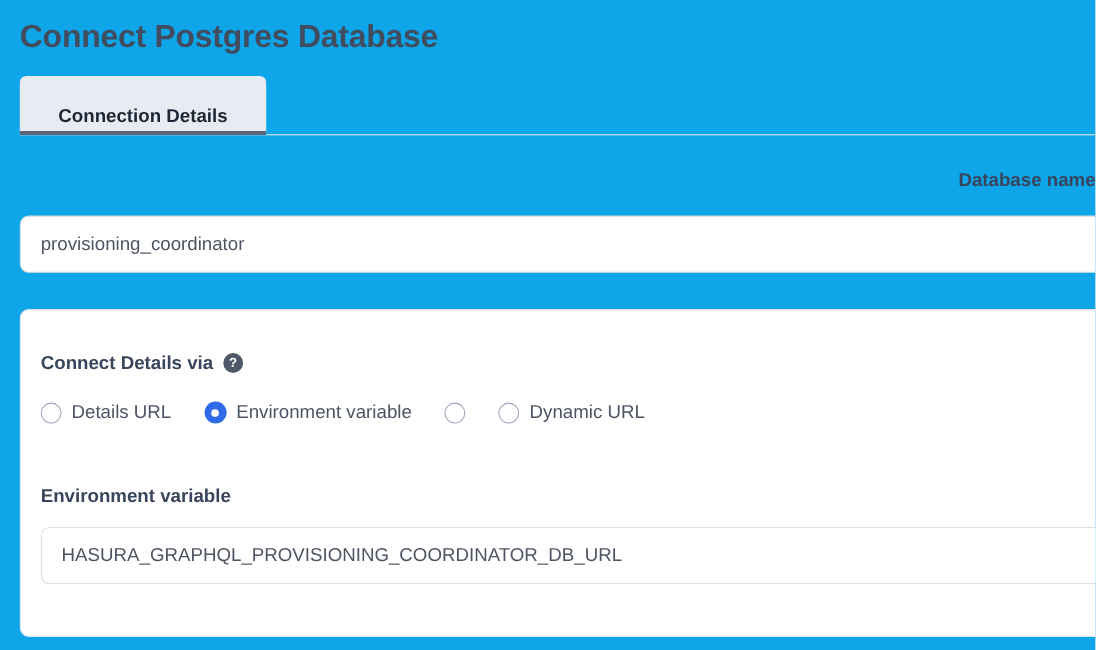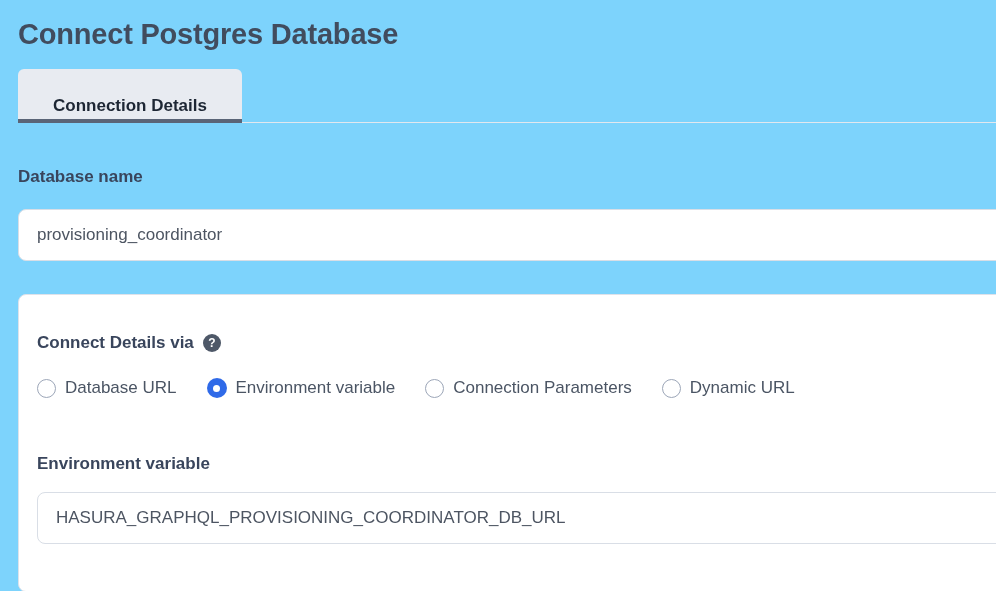--- a/index.html
+++ b/index.html
@@ -5,21 +5,21 @@
   html, body { margin: 0; padding: 0; }
   body {
     font-family: "Liberation Sans", sans-serif;
     background: #f8f9fc;
   }
   .page {
     position: relative;
     width: 996px;
     height: 591px;
     overflow: hidden;
-    background: #7dd3fc;
+    background: #0ea5e9;
   }
   .content {
     padding-left: 18px;
   }
   .page-title {
     margin: 0;
     padding-top: 16px;
     font-size: 29px;
     line-height: 36px;
     font-weight: 700;
@@ -48,21 +48,21 @@
     cursor: pointer;
   }
   
   .field-label {
     display: block;
     font-size: 17px;
     font-weight: 700;
     color: #39455c;
     line-height: 20px;
   }
-  .db-name-label { margin-top: 44px; }
+  .db-name-label { margin-top: 31px; text-align: right; }
   
   .text-input {
     display: block;
     box-sizing: border-box;
     width: 1140px;
     height: 52px;
     padding: 0 18px;
     background: #ffffff;
     border: 1px solid #d9dee6;
     border-radius: 8px;
@@ -168,29 +168,28 @@
     <div class="card">
 
       <div class="connect-via-row">
         <span class="field-label">Connect Details via</span>
         <span class="help-icon">?</span>
       </div>
 
       <div class="radio-group">
         <div class="radio-item">
           <span class="radio-circle"></span>
-          <span class="radio-label">Database URL</span>
+          <span class="radio-label">Details URL</span>
         </div>
         <div class="radio-item selected">
           <span class="radio-circle"></span>
           <span class="radio-label">Environment variable</span>
         </div>
         <div class="radio-item">
           <span class="radio-circle"></span>
-          <span class="radio-label">Connection Parameters</span>
         </div>
         <div class="radio-item">
           <span class="radio-circle"></span>
           <span class="radio-label">Dynamic URL</span>
         </div>
       </div>
 
       <label class="field-label env-var-label">Environment variable</label>
       <input class="text-input env-var-input" type="text" value="HASURA_GRAPHQL_PROVISIONING_COORDINATOR_DB_URL" style="">
 

